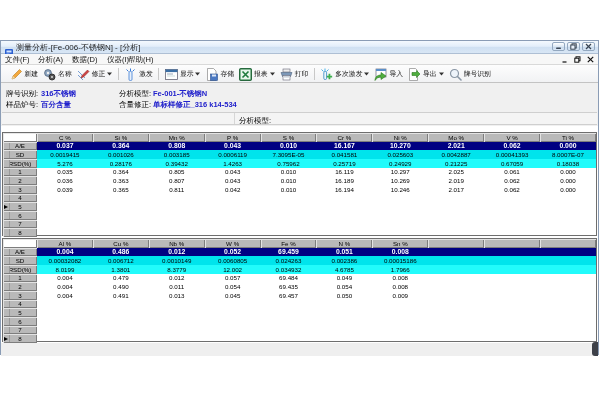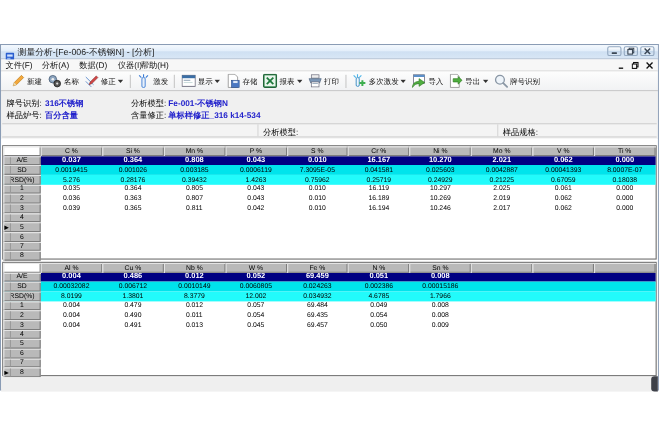--- a/index.html
+++ b/index.html
@@ -257,23 +257,20 @@
       <span class="flabel" style="left:118px;top:6px">分析模型:</span>
       <span class="fvalue" style="left:152px;top:6px">Fe-001-不锈钢N</span>
       <span class="flabel" style="left:5px;  top:17px">样品炉号:</span>
       <span class="fvalue" style="left:40px; top:17px">百分含量</span>
       <span class="flabel" style="left:118px;top:17px">含量修正:</span>
       <span class="fvalue" style="left:152px;top:17px">单标样修正_316 k14-534</span>
       <div class="frow3">
         <div class="cell" style="left:232px;width:218px">
             <span class="flabel" style="left:4px">分析模型:</span>
           </div>
-        <div class="cell" style="left:450px;width:145px">
-            <span class="flabel" style="left:4px">样品规格:</span>
-          </div>
       </div>
     </div>
 
     <div class="gridwrap">
       <div class="grid" id="grid1" style="top: 6px; height: 104px;">
           <div class="grow" style="height:8.666666666666666px">
             <div class="gcell corner" style="width:34px"></div>
             <div class="gcell hdr" style="width:55.9px">C %</div>
             <div class="gcell hdr" style="width:55.9px">Si %</div>
             <div class="gcell hdr" style="width:55.9px">Mn %</div>

